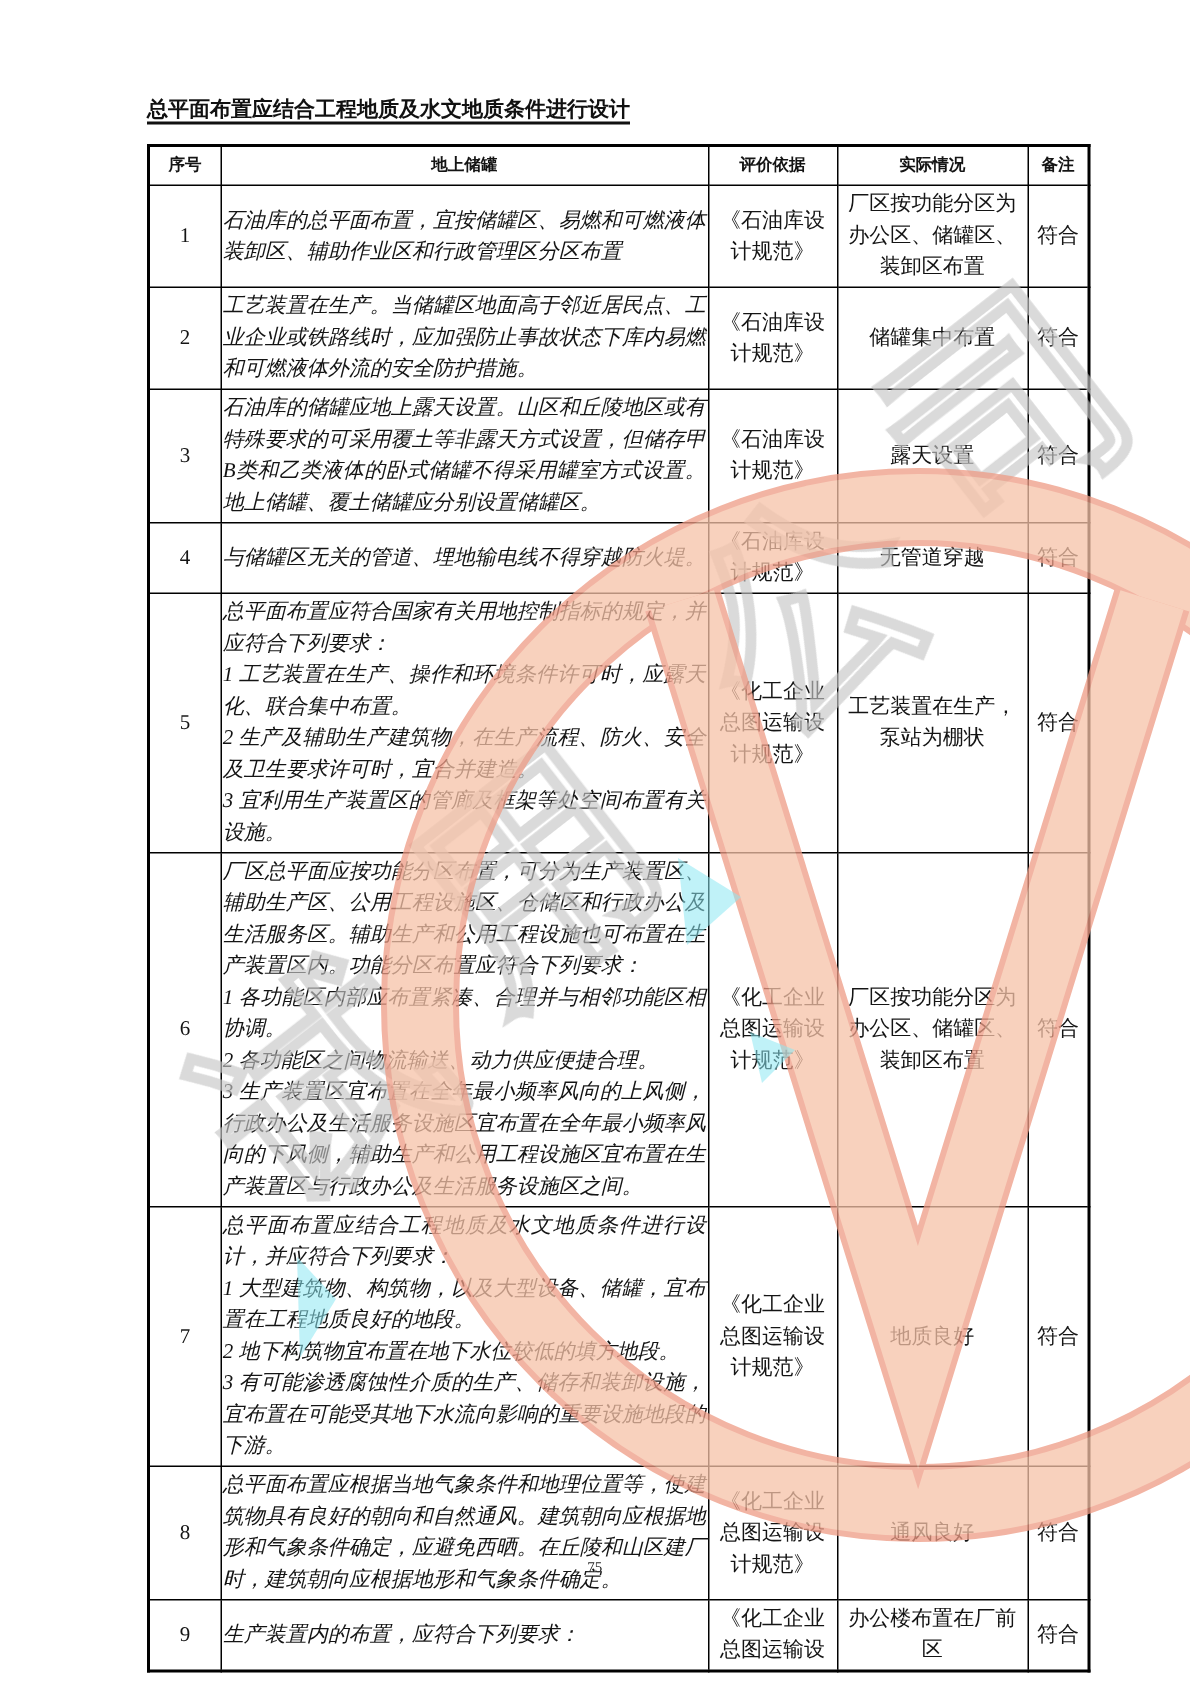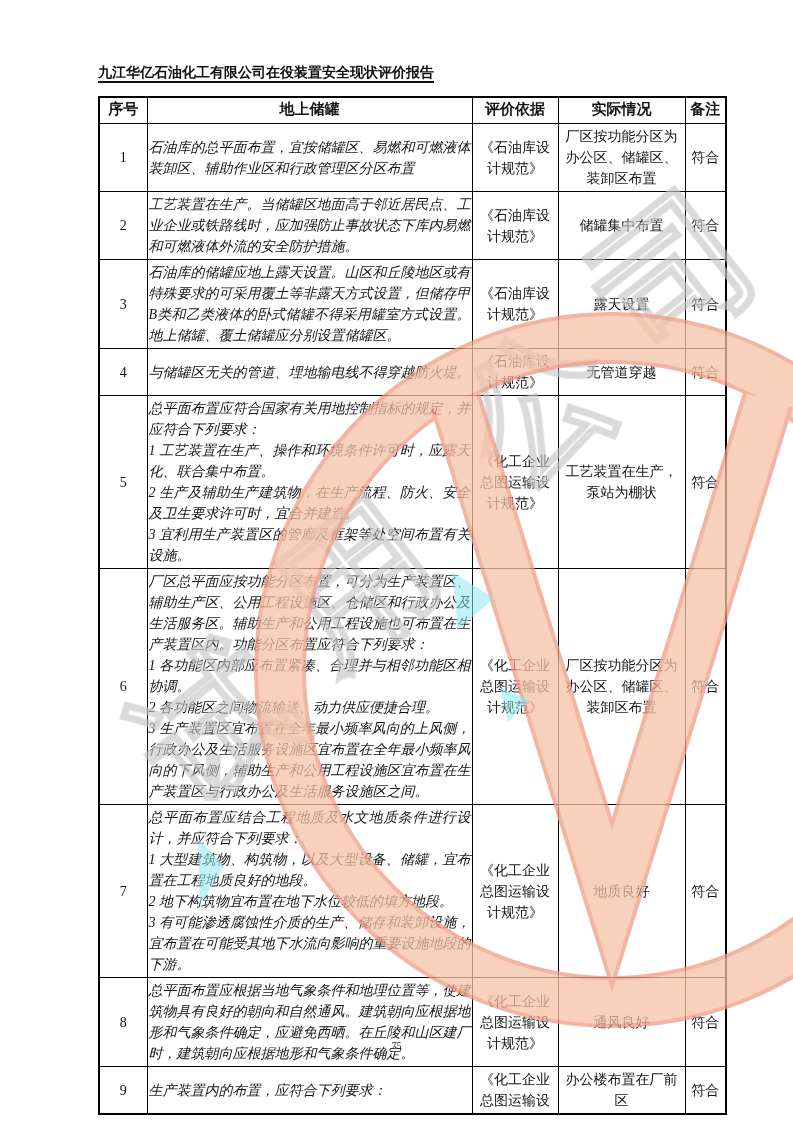--- a/index.html
+++ b/index.html
@@ -31,22 +31,22 @@
   table.insp col.c-item{width:325px;}
   table.insp col.c-basis{width:86px;}
   table.insp col.c-actual{width:127px;}
   table.insp col.c-remark{width:41px;}
   table.insp th, table.insp td{
     border:1px solid #000;vertical-align:middle;
     font-size:14px;line-height:21px;color:#141414;
   }
   table.insp{border:2px solid #000;}
   table.insp th{
-    font-family:Liberation Mono, monospace;
-    font-weight:bold;padding:2px 0;font-size:15px;text-align:center;
+    font-family:Liberation Serif, serif;
+    font-weight:bold;padding:2px 0;font-size:11px;text-align:center;
   }
   td.no, td.basis, td.actual, td.remark{text-align:center;padding:2px 2px;}
   td.basis{padding:2px 7px;}
   td.item{
     text-align:justify;text-justify:inter-ideograph;
     padding:2px 1px;white-space:pre-wrap;font-style:italic;
   }
 
   
   .pageno{
@@ -56,21 +56,21 @@
 
   
   .wm{position:absolute;inset:0;pointer-events:none;z-index:9;}
 </style>
 </head>
 <body>
 
 <div class="page">
 
   <div class="run-head">
-    <span class="u">九江华亿石油化工有限公司在役装置安全现状评价报告</span>
+    <span class="u">总平面布置应结合工程地质及水文地质条件进行设计</span>
   </div>
 
   <table class="insp">
     <colgroup>
       <col class="c-no">
         <col class="c-item">
         <col class="c-basis">
         <col class="c-actual">
         <col class="c-remark">
     </colgroup>

